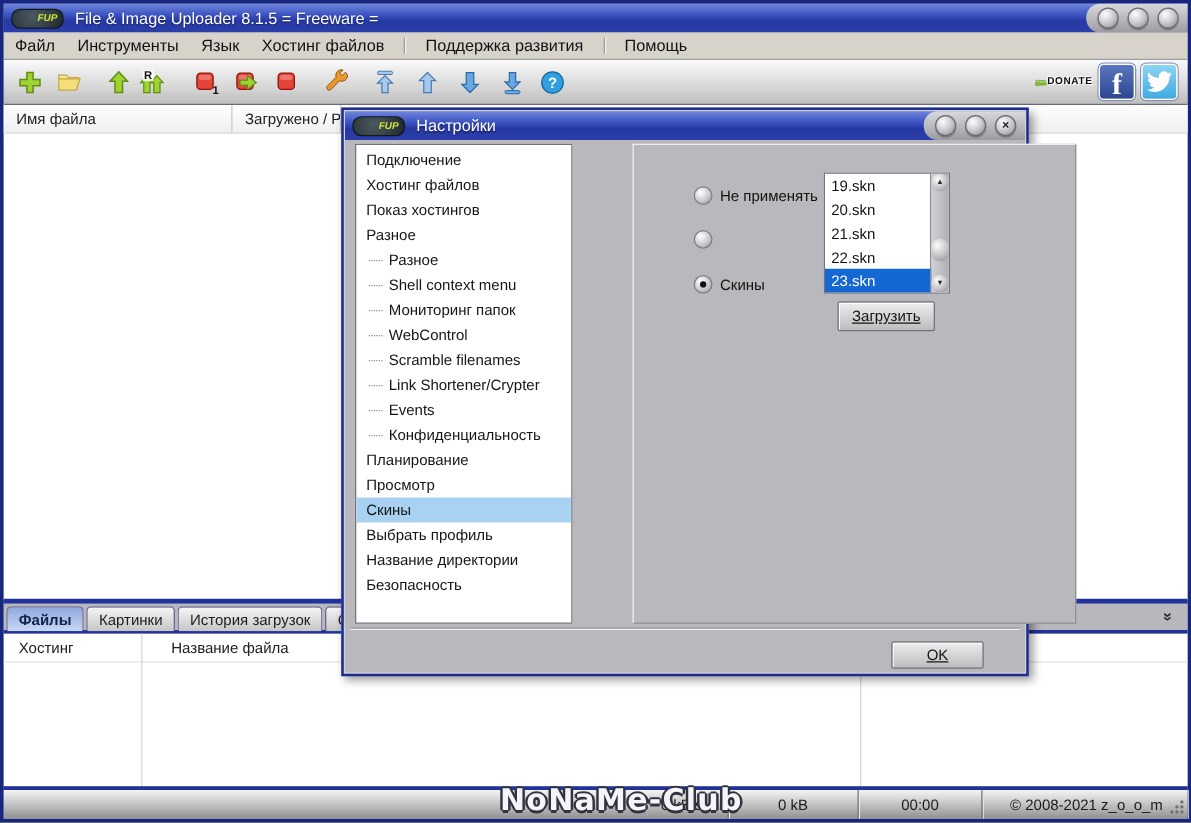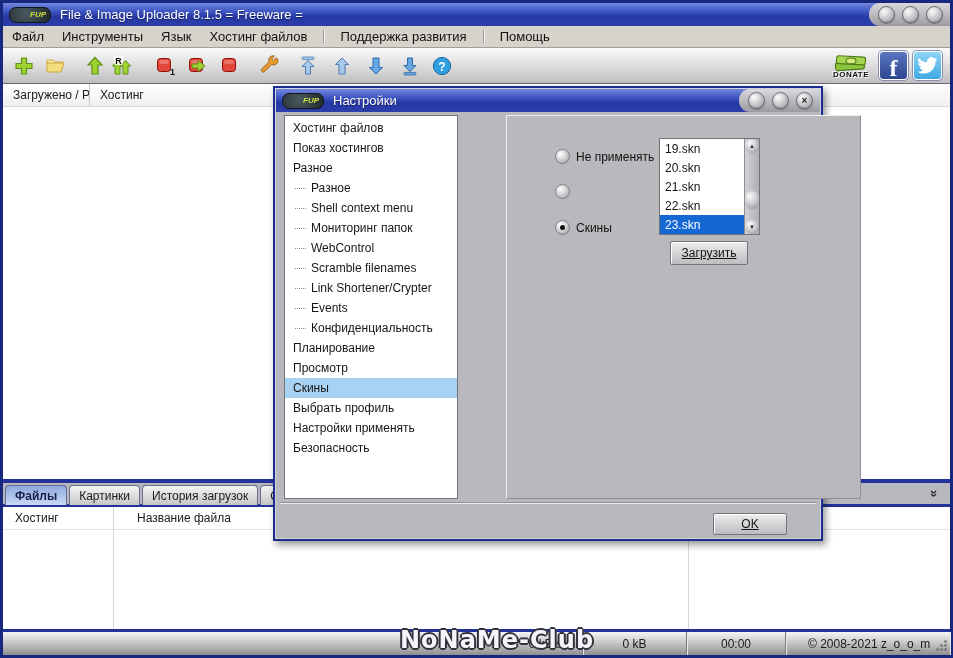--- a/index.html
+++ b/index.html
@@ -26,21 +26,21 @@
     display:flex;align-items:center;font-size:13px;color:#121212;border-bottom:1px solid #9f9f9f;}
   .menu-item{padding:2px 9px;white-space:nowrap;}
   .menu-sep{width:1px;height:13px;background:#9a9a9a;margin:0 7px;box-shadow:1px 0 0 #f2f2f2;}
 
   
   .toolbar{position:absolute;left:0;top:45px;right:0;height:35px;
     background:linear-gradient(#fafafa,#d2d2d2 70%,#bdbdbd);border-bottom:1px solid #84848a;
     display:flex;align-items:center;}
   .tbi{flex:none;width:22px;height:22px;}
   .tb-right{position:absolute;right:8px;top:1px;height:33px;display:flex;align-items:center;gap:5px;}
-  .donate{display:flex;flex-direction:column;align-items:center;width:46px;}
+  .donate{display:flex;flex-direction:row;align-items:center;width:46px;}
   .donate-label{font-size:8px;font-weight:bold;color:#0c0c0c;letter-spacing:.5px;margin-top:-2px;
     text-shadow:1px 1px 0 #fff,-1px -1px 0 #fff;}
   .social{width:27px;height:27px;border-radius:4px;border:1px solid #fff;box-shadow:0 0 0 1px #8890b8;}
   .fb{background:linear-gradient(#5a76c0,#2c478f);display:flex;align-items:flex-end;justify-content:center;}
   .fb span{color:#fff;font-family:"Liberation Serif",serif;font-weight:bold;font-size:24px;line-height:.82;}
   .tw{background:linear-gradient(#8ed4f4,#3fa9e4);display:flex;align-items:center;justify-content:center;}
 
   
   .filelist{position:absolute;left:0;top:80px;right:0;height:396px;background:#fff;border-top:1px solid #6a6a72;}
   .fl-header{display:flex;height:22px;background:linear-gradient(#ffffff,#efefef);border-bottom:1px solid #d8d8d8;
@@ -211,20 +211,21 @@
         <div class="social tw">
           <svg width="21" height="21" viewBox="0 0 24 24">
               <path d="M23.4 4.8a9.4 9.4 0 0 1-2.7.8 4.8 4.8 0 0 0 2.1-2.7c-.9.6-2 1-3 1.2a4.7 4.7 0 0 0-8.1 4.3A13.4 13.4 0 0 1 2 3.4a4.7 4.7 0 0 0 1.5 6.3c-.8 0-1.5-.2-2.1-.6v.1c0 2.3 1.6 4.2 3.8 4.6a4.8 4.8 0 0 1-2.1.1 4.7 4.7 0 0 0 4.4 3.3A9.5 9.5 0 0 1 .6 19.1a13.4 13.4 0 0 0 7.2 2.1c8.7 0 13.4-7.2 13.4-13.4v-.6c.9-.7 1.7-1.5 2.2-2.4z" fill="#fff"></path>
             </svg>
         </div>
       </div>
     </div>
 
     <div class="filelist">
       <div class="fl-header">
+        <div class="fl-col" style="width:172px">Имя файла</div>
         <div class="fl-col" style="width:76px">Загружено / Р...</div>
         <div class="fl-col" style="flex:1;border-right:none">Хостинг</div>
       </div>
     </div>
 
     <div class="splitter"></div>
 
     <div class="tabstrip">
       <div class="tab selected">Файлы</div>
       <div class="tab">Картинки</div>
@@ -270,20 +271,23 @@
         <div class="wbtn"></div>
         <div class="wbtn"></div>
         <div class="wbtn">×</div>
       </div>
     </div>
 
     <div class="dlg-body">
 
       <div class="tree">
         <div class="tree-item">
+            <span>Подключение</span>
+          </div>
+        <div class="tree-item">
             <span>Хостинг файлов</span>
           </div>
         <div class="tree-item">
             <span>Показ хостингов</span>
           </div>
         <div class="tree-item">
             <span>Разное</span>
           </div>
         <div class="tree-item lvl1">
             <span class="twig"></span>
@@ -323,21 +327,21 @@
         <div class="tree-item">
             <span>Просмотр</span>
           </div>
         <div class="tree-item selected">
             <span>Скины</span>
           </div>
         <div class="tree-item">
             <span>Выбрать профиль</span>
           </div>
         <div class="tree-item">
-            <span>Настройки применять</span>
+            <span>Название директории</span>
           </div>
         <div class="tree-item">
             <span>Безопасность</span>
           </div>
       </div>
 
       <div class="rpanel">
         <div class="radio-row" style="top:33px">
           <span class="radio"></span>
           <span>Не применять</span>

